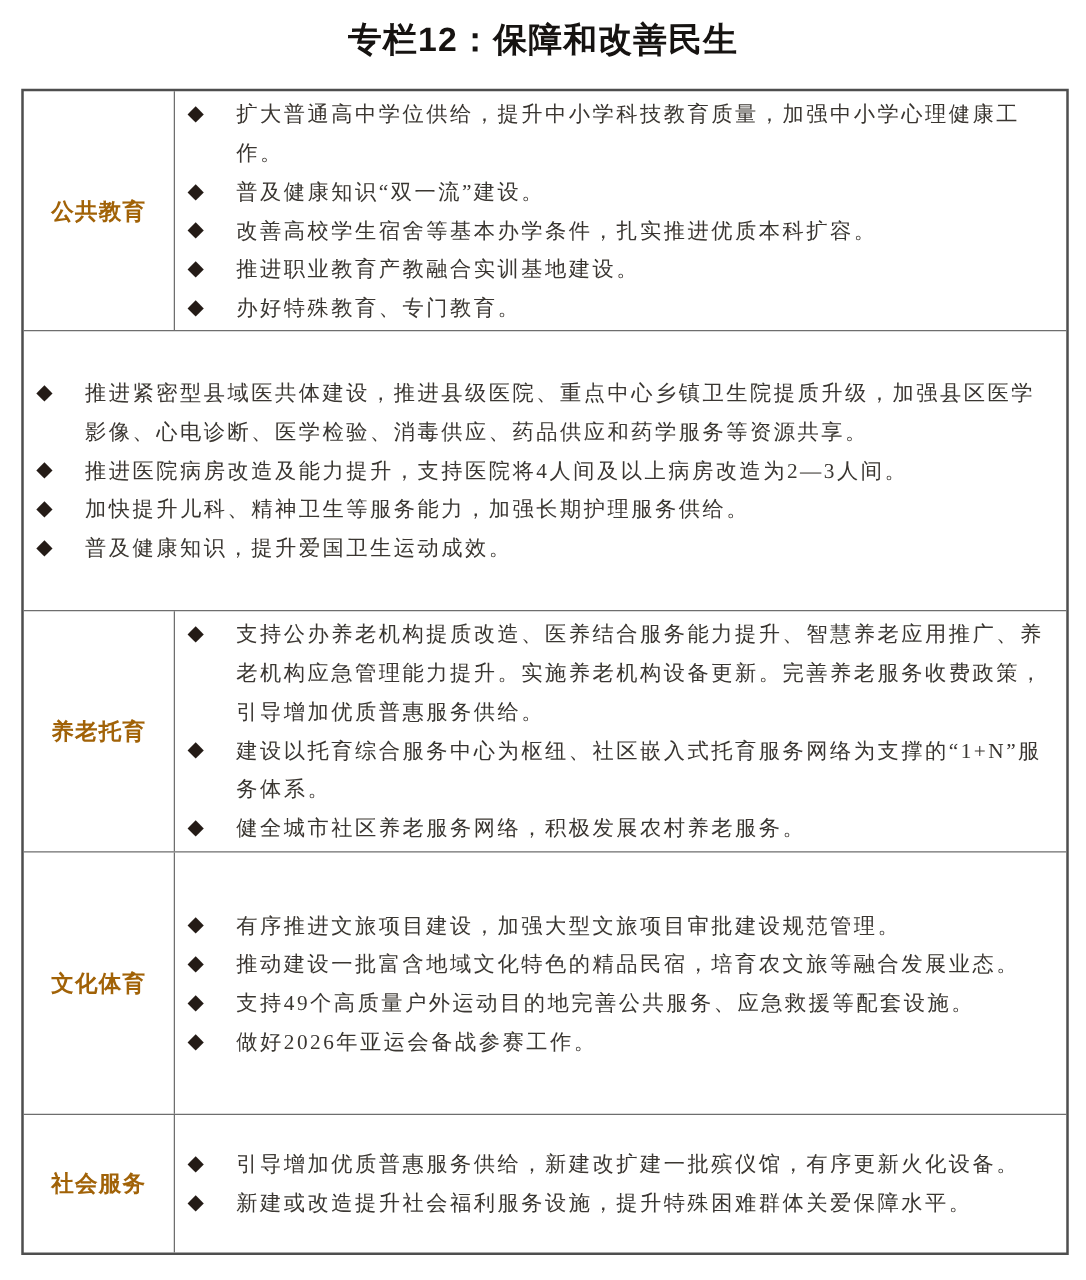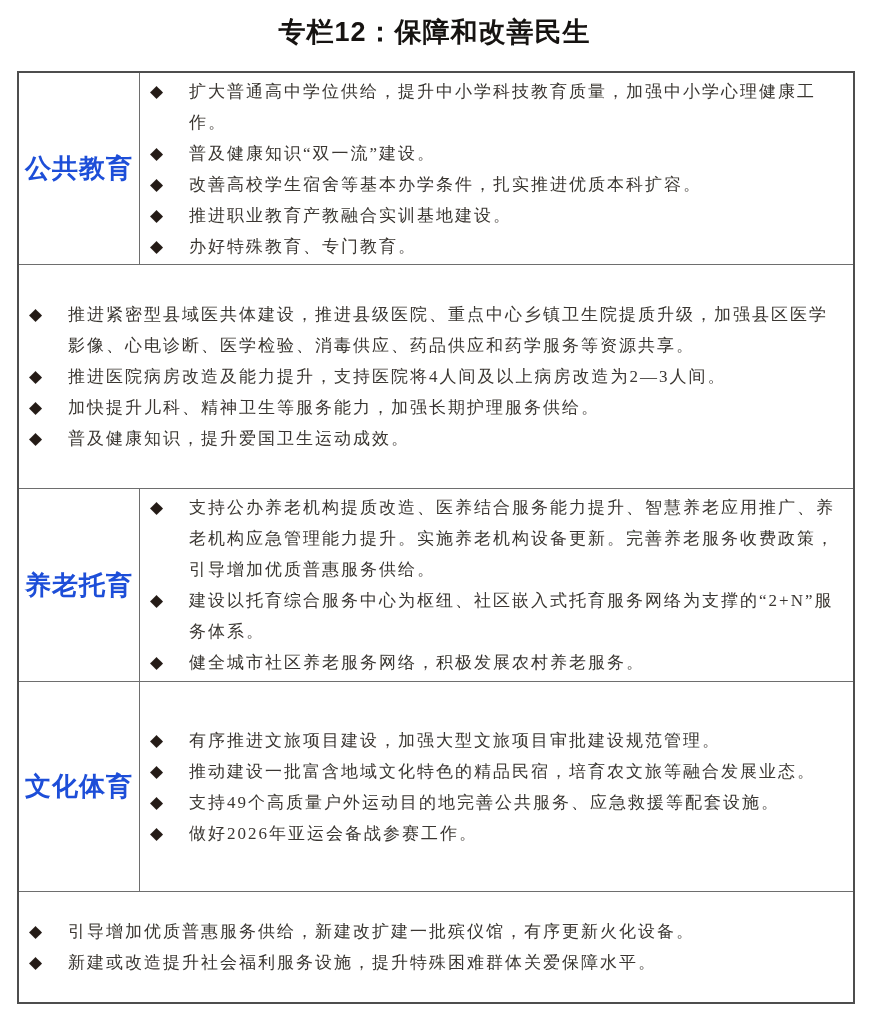--- a/index.html
+++ b/index.html
@@ -36,23 +36,23 @@
   .row-3 { height: 193px; }
   .row-4 { height: 210px; }
   .row-5 { height: 110px; }
 
   .cat {
     flex: 0 0 121px;
     border-right: 1px solid #6e6e6e;
     display: flex; align-items: center; justify-content: center;
     font-family: "Liberation Sans", sans-serif;
     font-weight: bold;
-    font-size: 26px;
+    font-size: 18px;
     letter-spacing: 1px;
-    color: #1d4ed8;
+    color: #a16207;
   }
 
   .items {
     flex: 1;
     display: flex; flex-direction: column; justify-content: center;
     padding: 2px 10px 2px 0;
   }
   .item { display: flex; align-items: flex-start; }
   .bullet {
     flex: 0 0 49px;
@@ -128,21 +128,21 @@
 
     <div class="row row-3">
       <div class="cat">养老托育</div>
       <div class="items">
         <div class="item">
           <span class="bullet">◆</span>
           <span class="txt">支持公办养老机构提质改造、医养结合服务能力提升、智慧养老应用推广、养老机构应急管理能力提升。实施养老机构设备更新。完善养老服务收费政策，引导增加优质普惠服务供给。</span>
         </div>
         <div class="item">
           <span class="bullet">◆</span>
-          <span class="txt">建设以托育综合服务中心为枢纽、社区嵌入式托育服务网络为支撑的“2+N”服务体系。</span>
+          <span class="txt">建设以托育综合服务中心为枢纽、社区嵌入式托育服务网络为支撑的“1+N”服务体系。</span>
         </div>
         <div class="item">
           <span class="bullet">◆</span>
           <span class="txt">健全城市社区养老服务网络，积极发展农村养老服务。</span>
         </div>
       </div>
     </div>
 
     <div class="row row-4">
       <div class="cat">文化体育</div>
@@ -160,20 +160,21 @@
           <span class="txt">支持49个高质量户外运动目的地完善公共服务、应急救援等配套设施。</span>
         </div>
         <div class="item">
           <span class="bullet">◆</span>
           <span class="txt">做好2026年亚运会备战参赛工作。</span>
         </div>
       </div>
     </div>
 
     <div class="row row-5">
+      <div class="cat">社会服务</div>
       <div class="items">
         <div class="item">
           <span class="bullet">◆</span>
           <span class="txt">引导增加优质普惠服务供给，新建改扩建一批殡仪馆，有序更新火化设备。</span>
         </div>
         <div class="item">
           <span class="bullet">◆</span>
           <span class="txt">新建或改造提升社会福利服务设施，提升特殊困难群体关爱保障水平。</span>
         </div>
       </div>

